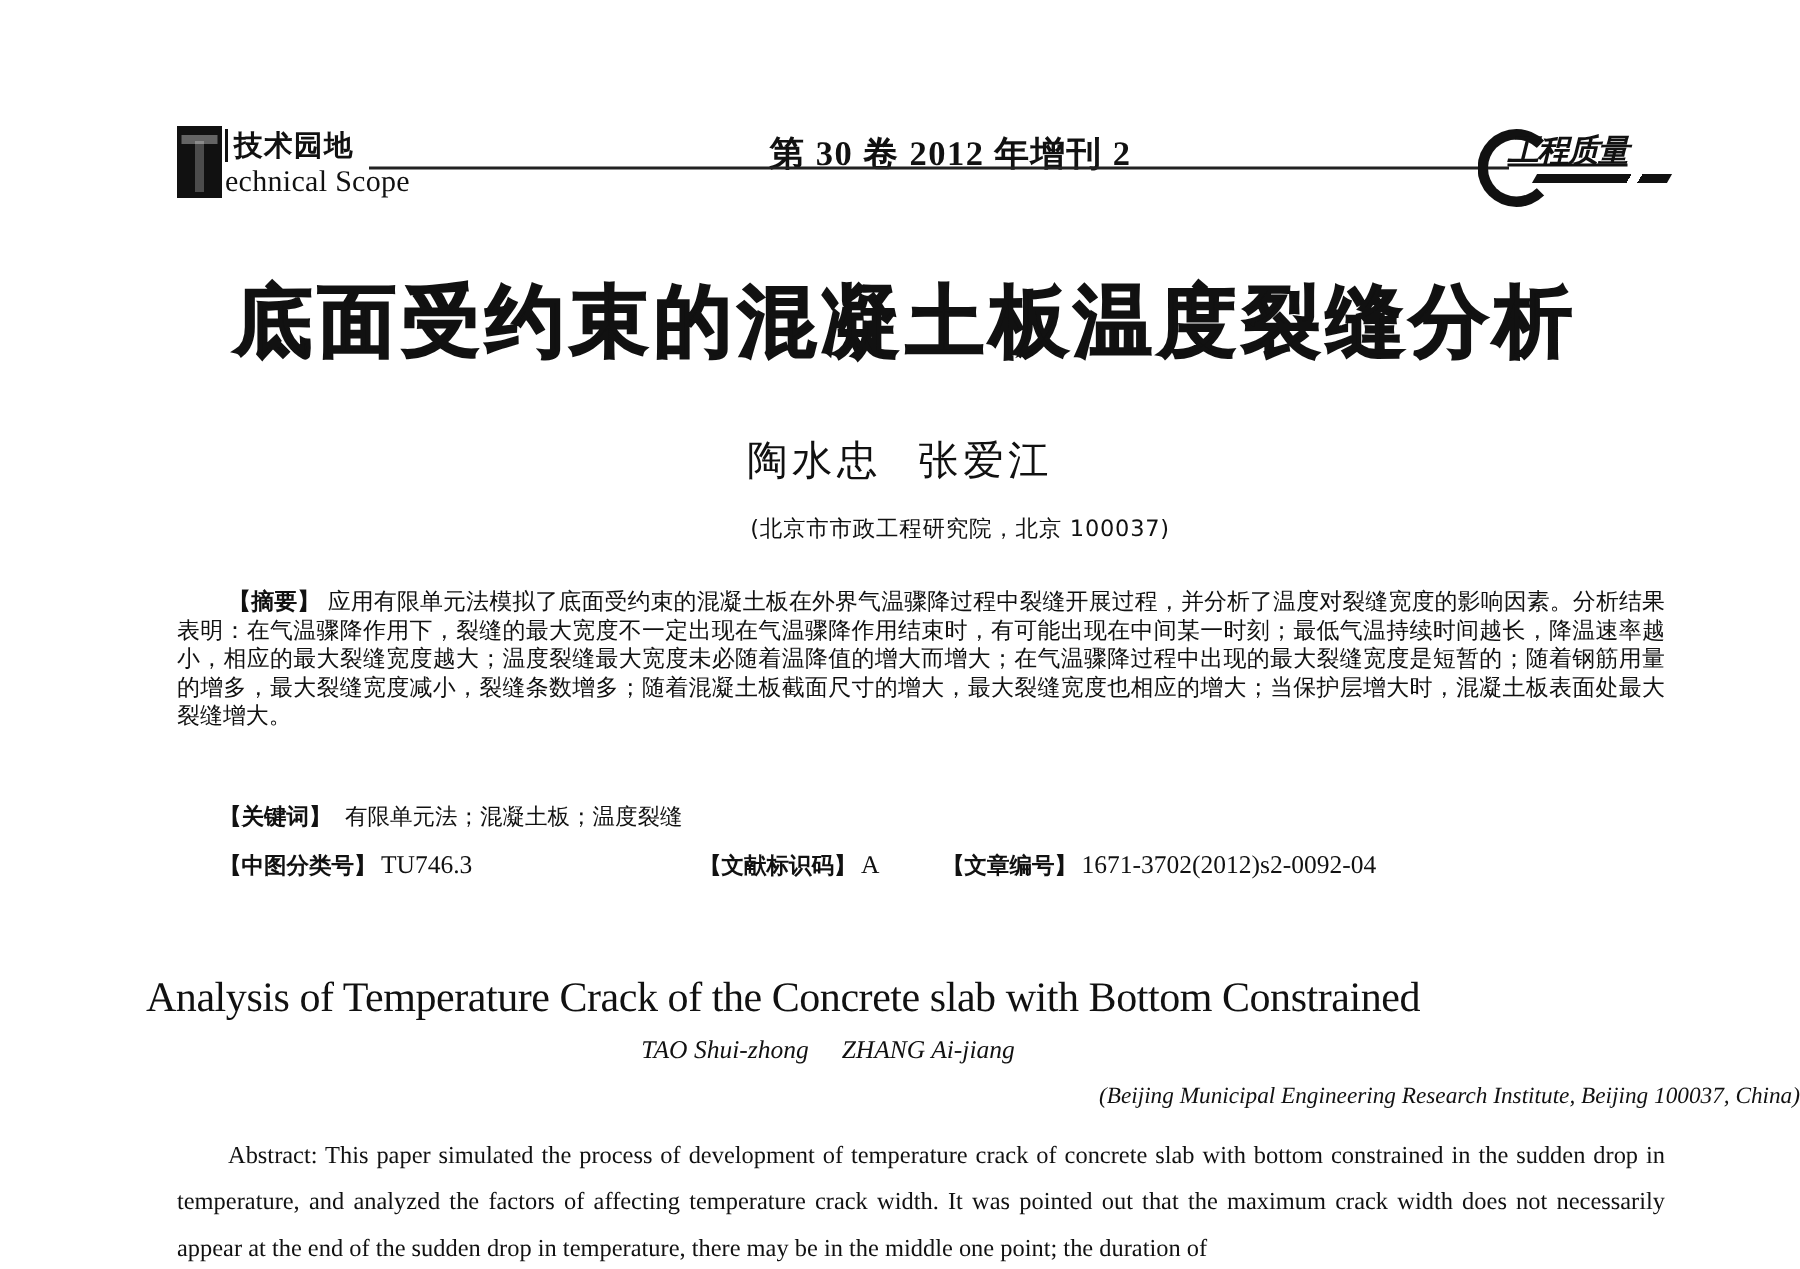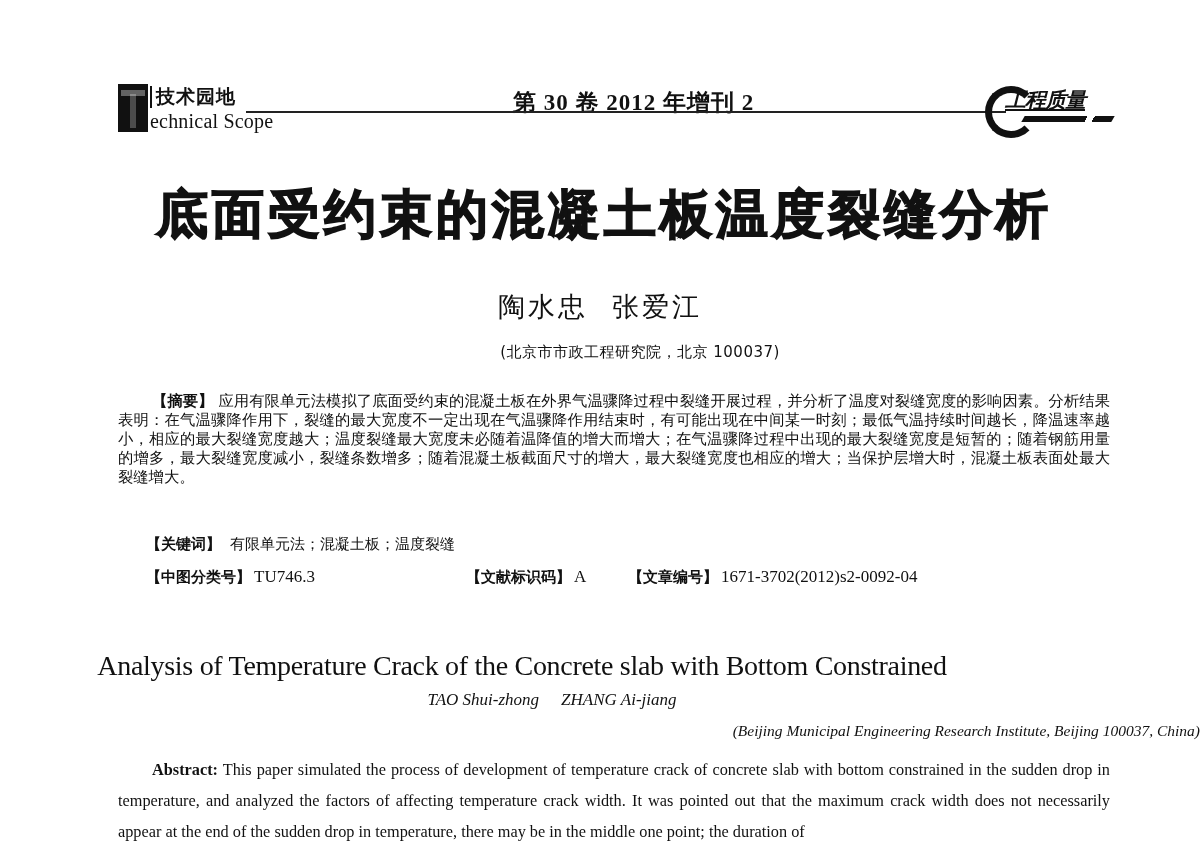--- a/index.html
+++ b/index.html
@@ -40,21 +40,21 @@
   .meta3 { left: 628px; }
 
   
   .title-en { left: 0; top: 650px; width: 1044px; text-align: center; font-family: "Liberation Serif", serif; font-size: 28px; letter-spacing: -0.3px; }
   .authors-en { left: 0; top: 690px; width: 1104px; text-align: center; font-family: "Liberation Serif", serif; font-style: italic; font-size: 17px; }
   .authors-en span + span { margin-left: 22px; }
   .affil-en { left: 0; top: 722px; width: 1200px; text-align: right; font-family: "Liberation Serif", serif; font-style: italic; font-size: 15.5px; }
 
   .en-body { left: 118px; top: 754px; width: 992px; font-family: "Liberation Serif", serif; font-size: 16.3px; line-height: 31px; text-align: justify; }
   .en-body .lead { display: inline-block; width: 34px; }
-  .en-body .lbl { font-weight: bold; }
+  .en-body .lbl { font-weight: normal; }
 </style>
 </head>
 <body>
 
 <div class="abs logo-t">
   <div class="bar"></div>
     <div class="stem"></div>
 </div>
 <div class="abs logo-sep"></div>
 <div class="abs col-name-cn">技术园地</div>

